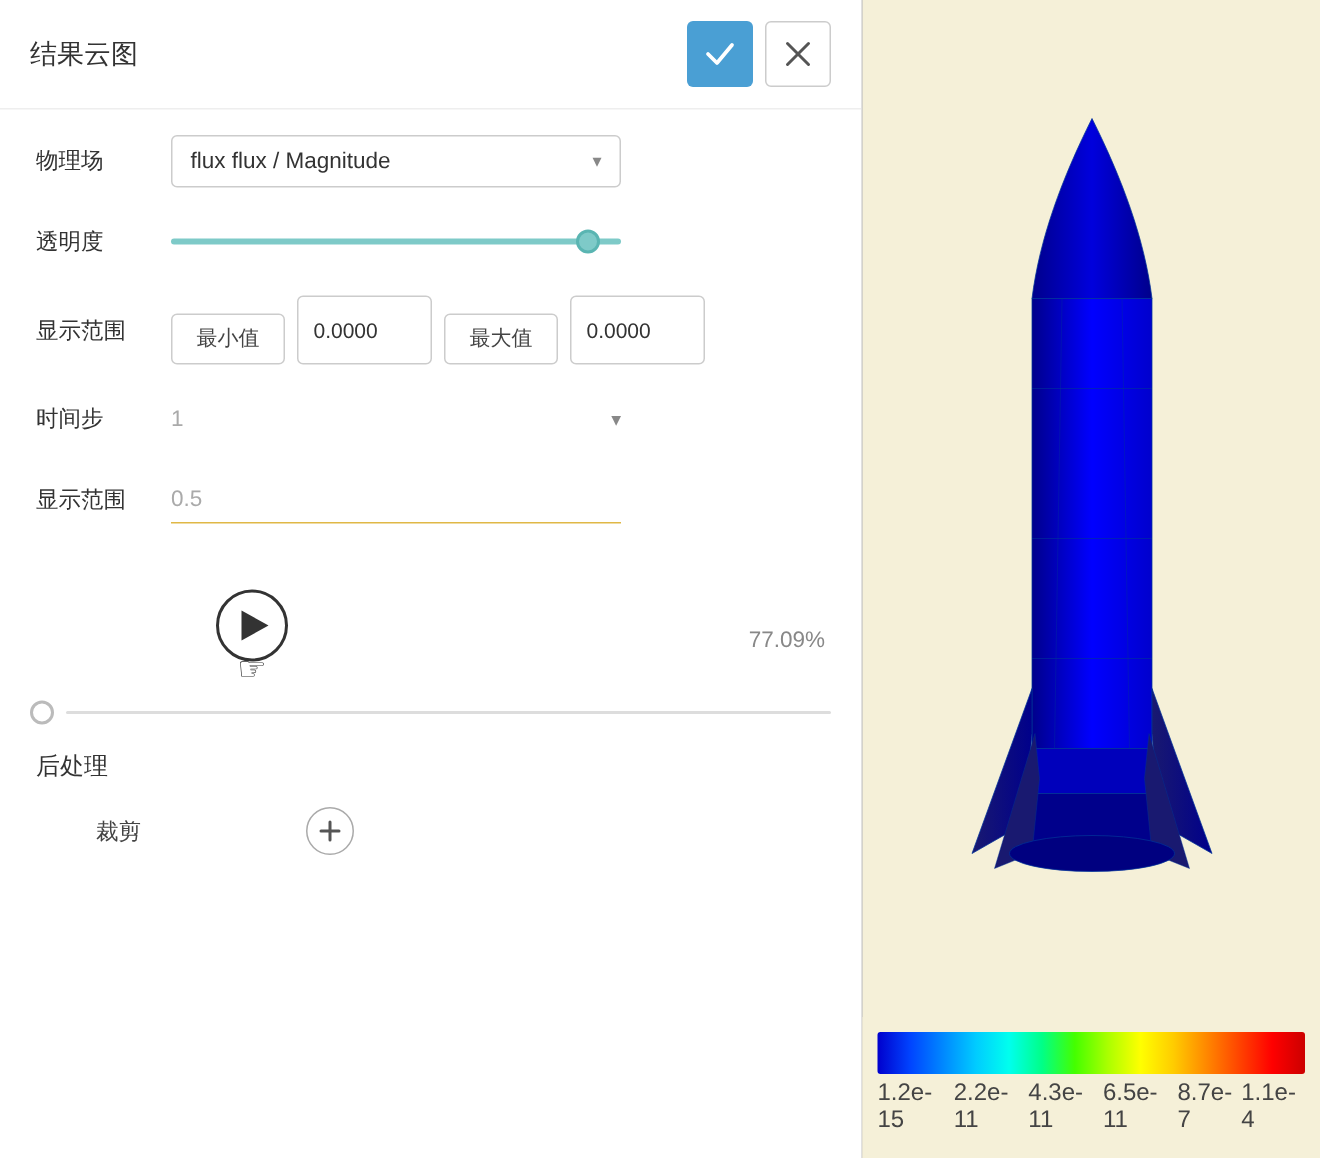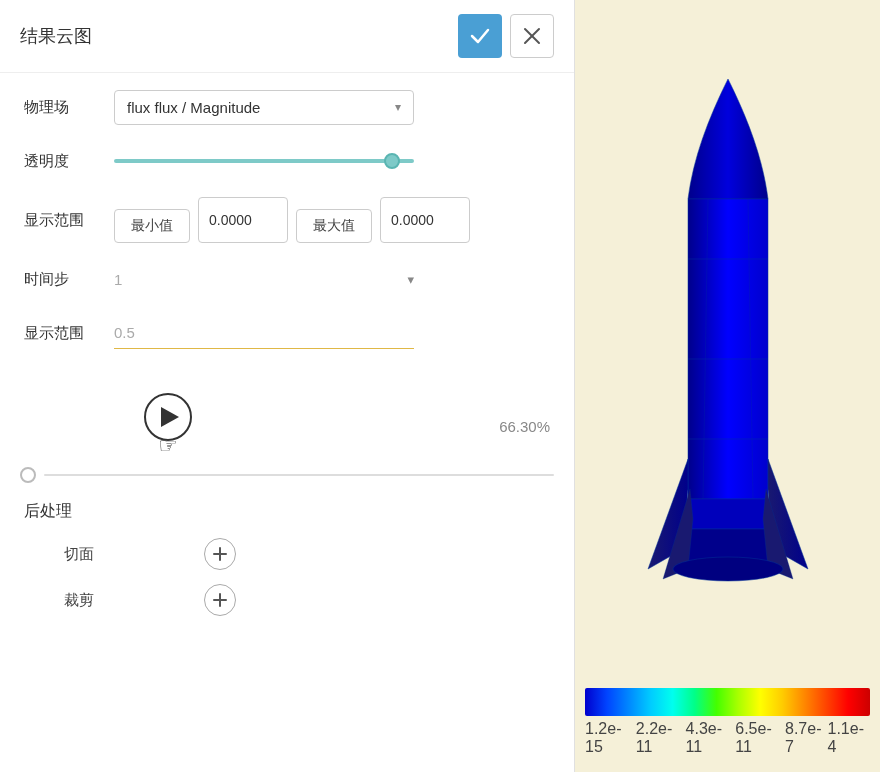--- a/index.html
+++ b/index.html
@@ -436,42 +436,33 @@
       </div>
     </div>
 
     <div class="play-area">
       <div class="play-button-wrapper">
         <div class="play-circle">
           <div class="play-icon"></div>
         </div>
         <span class="cursor-hand">☞</span>
       </div>
-      <span class="progress-text">66.30%</span>
+      <span class="progress-text">77.09%</span>
     </div>
 
     <div class="progress-row">
       <div class="progress-bar-container">
         <div class="progress-circle"></div>
         <div class="progress-track"></div>
       </div>
     </div>
 
     <div class="post-section">
       <div class="post-title">后处理</div>
 
-      <div class="post-row">
-        <span class="post-label">切面</span>
-        <button class="post-add-btn">
-          <svg width="16" height="16" viewBox="0 0 16 16">
-            <line x1="8" y1="2" x2="8" y2="14" stroke="#555" stroke-width="2" stroke-linecap="round"></line>
-            <line x1="2" y1="8" x2="14" y2="8" stroke="#555" stroke-width="2" stroke-linecap="round"></line>
-          </svg>
-        </button>
-      </div>
 
       <div class="post-row">
         <span class="post-label">裁剪</span>
         <button class="post-add-btn">
           <svg width="16" height="16" viewBox="0 0 16 16">
             <line x1="8" y1="2" x2="8" y2="14" stroke="#555" stroke-width="2" stroke-linecap="round"></line>
             <line x1="2" y1="8" x2="14" y2="8" stroke="#555" stroke-width="2" stroke-linecap="round"></line>
           </svg>
         </button>
       </div>

